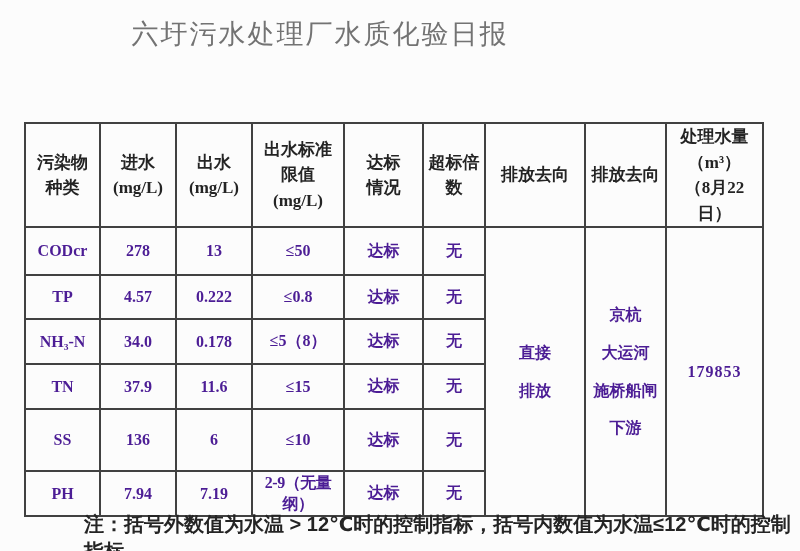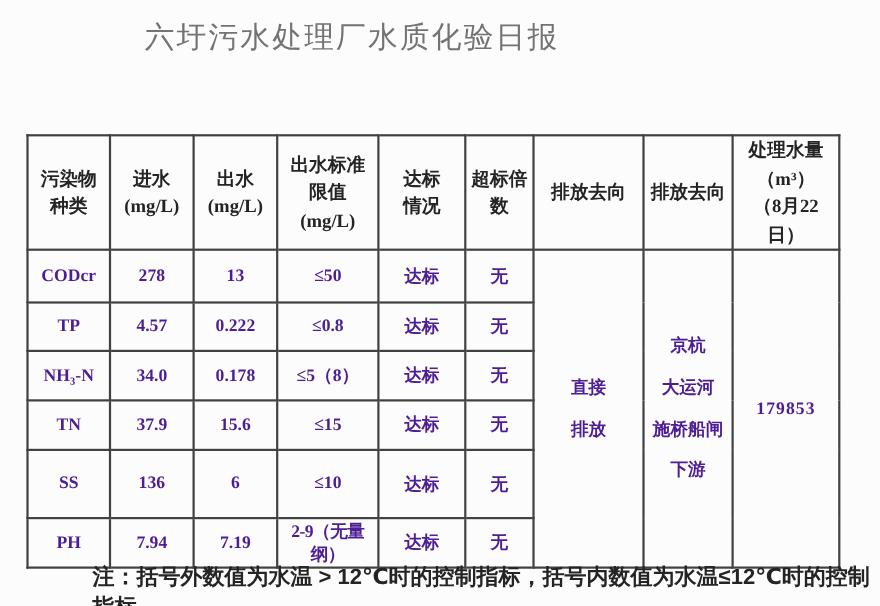--- a/index.html
+++ b/index.html
@@ -167,21 +167,21 @@
       <td>NH₃-N</td>
       <td>34.0</td>
       <td>0.178</td>
       <td>≤5（8）</td>
       <td>达标</td>
       <td>无</td>
     </tr>
     <tr class="r-tn">
       <td>TN</td>
       <td>37.9</td>
-      <td>15.6</td>
+      <td>11.6</td>
       <td>≤15</td>
       <td>达标</td>
       <td>无</td>
     </tr>
     <tr class="r-ss">
       <td>SS</td>
       <td>136</td>
       <td>6</td>
       <td>≤10</td>
       <td>达标</td>

